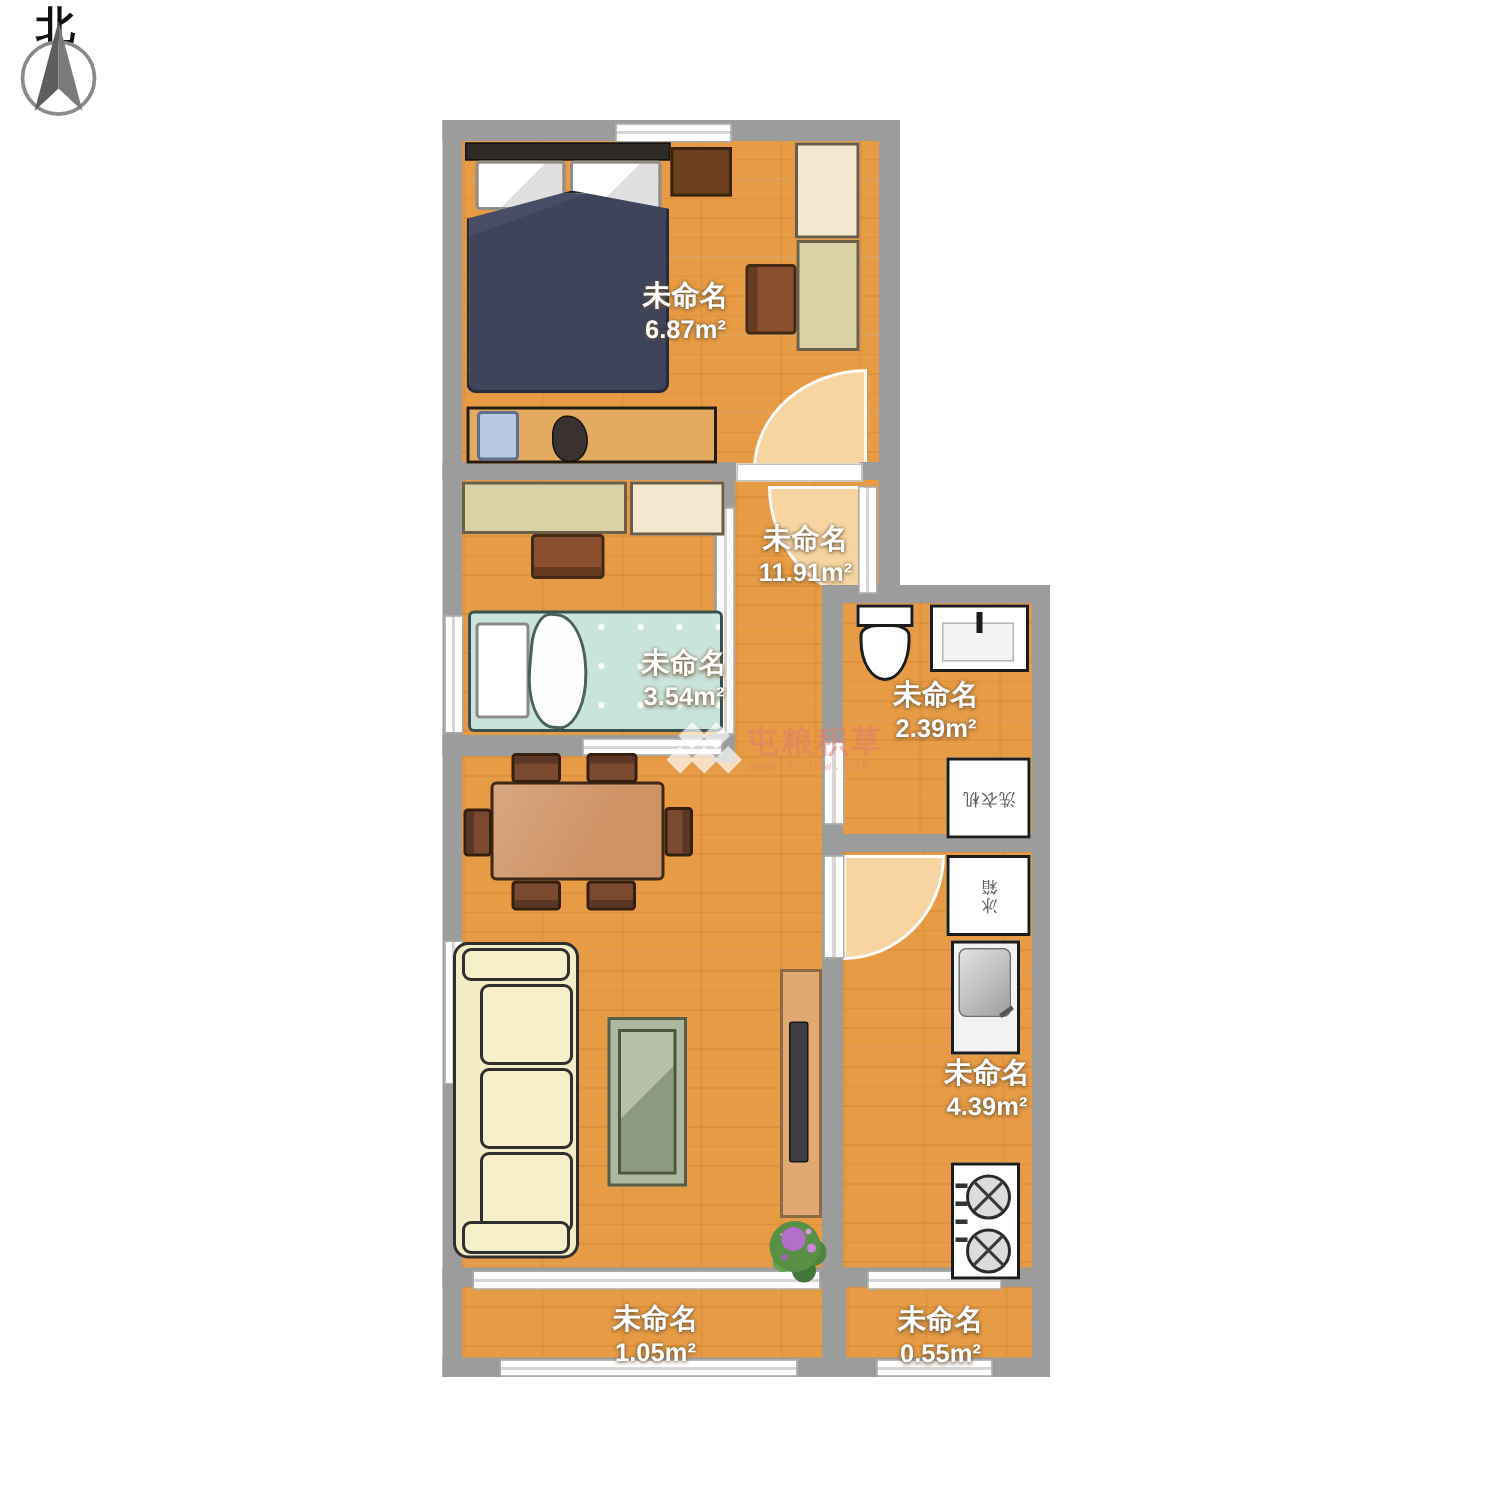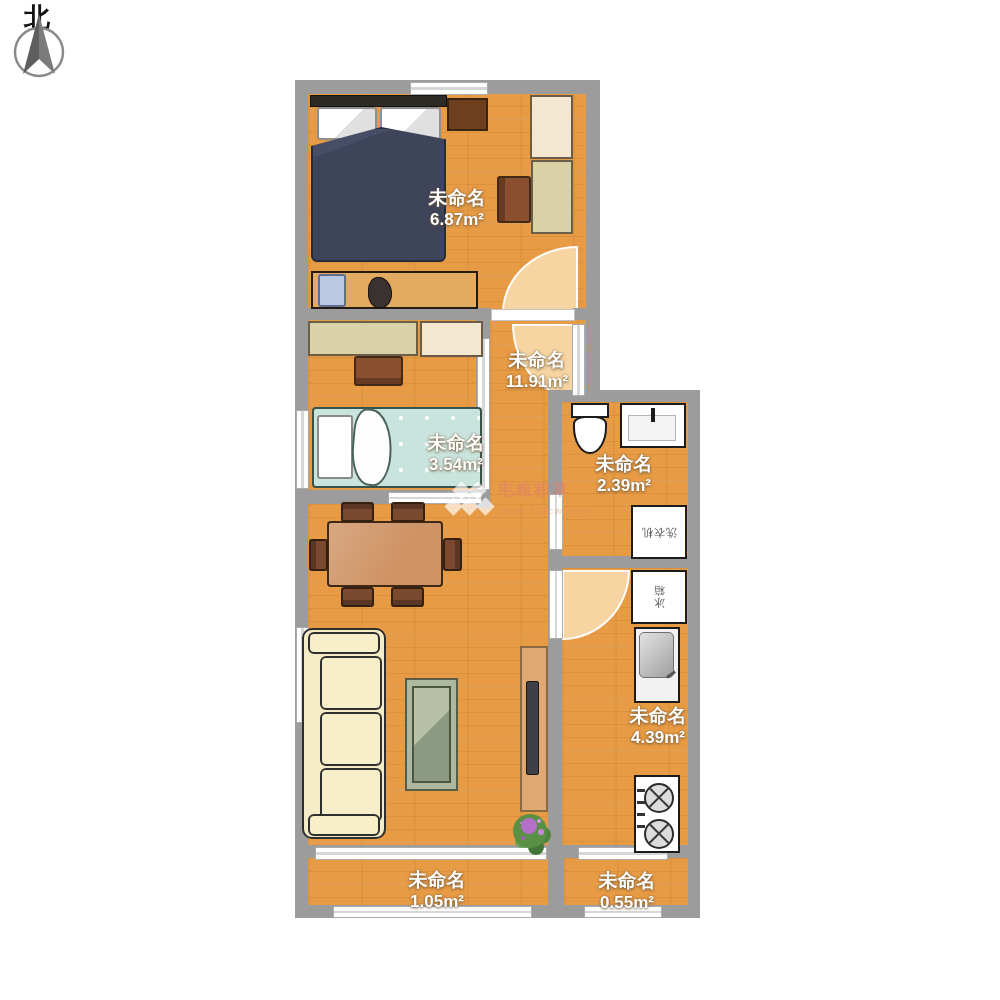--- a/index.html
+++ b/index.html
@@ -35,22 +35,22 @@
           background:#dcdcdc;box-sizing:border-box;}
   .burner:before,.burner:after{content:"";position:absolute;left:12px;top:-1px;width:2px;height:27px;background:#3a3a3a;}
   .burner:before{transform:rotate(45deg);}
   .burner:after{transform:rotate(-45deg);}
   .knob{position:absolute;width:8px;height:3px;background:#333;}
   .chair{position:absolute;background:#7a4930;border:2px solid #35200f;border-radius:3px;box-sizing:border-box;}
   .cushion{position:absolute;background:#f6efc9;border:2px solid #2f2f2f;border-radius:6px;box-sizing:border-box;}
   .wm{position:absolute;opacity:.85;}
   .wm-cube{position:absolute;width:13px;height:13px;background:rgba(255,255,255,.8);transform:rotate(45deg);
            box-shadow:0 0 2px rgba(180,180,180,.5);}
-  .wm-title{position:absolute;font-size:16px;font-weight:bold;color:rgba(226,124,112,.62);letter-spacing:2px;white-space:nowrap;font-family:Liberation Serif, serif;}
-  .wm-url{position:absolute;font-size:8px;color:rgba(226,124,112,.58);letter-spacing:1.5px;white-space:nowrap;}
+  .wm-title{position:absolute;font-size:21px;font-weight:bold;color:rgba(226,124,112,.62);letter-spacing:2px;white-space:nowrap;font-family:Liberation Serif, serif;}
+  .wm-url{position:absolute;font-size:8px;color:rgba(226,124,112,.58);letter-spacing:1.5px;white-space:nowrap;font-family:Liberation Mono, monospace;}
 </style>
 </head>
 <body>
 
 <div class="canvas">
 
   <div class="abs" style="left:24px;top:0px;font-size:26px;font-weight:bold;color:#111;">北</div>
   <svg class="abs" style="left:10px;top:12px;" width="58" height="66" viewBox="0 0 58 66">
     <circle cx="29" cy="40" r="24" fill="none" stroke="#8a8a8a" stroke-width="2.5"></circle>
     <path d="M29 2 L13 62 L29 47 Z" fill="#5e5e5e"></path>

